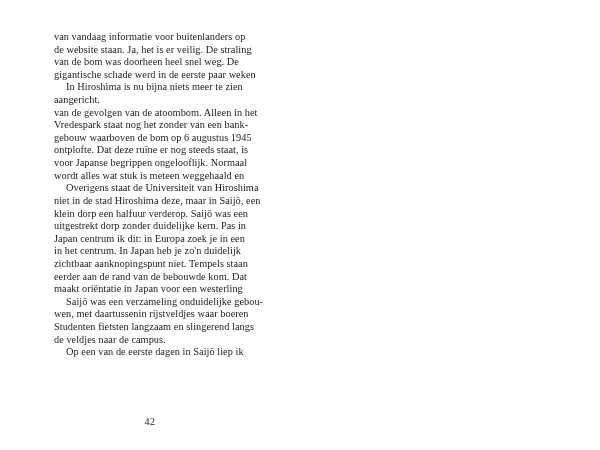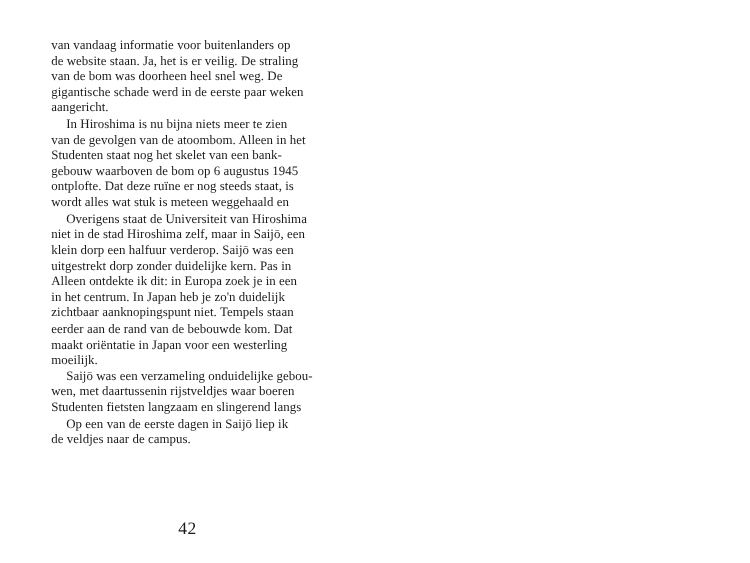--- a/index.html
+++ b/index.html
@@ -11,63 +11,63 @@
   }
   .spread{position:absolute;inset:0;}
   .page{position:absolute;top:0;bottom:0;width:300px;}
   .page-left{left:0;}
   .page-right{left:300px;}
   .text-block{
     position:absolute;top:31px;
     font-size:10.3px;line-height:12.62px;letter-spacing:0.04px;
     white-space:nowrap;
   }
-  #left-text{left:41px;}
+  #left-text{left:54px;}
   .line{height:12.62px;}
   .line.indent{padding-left:12px;}
   .page-number{
     position:absolute;top:416px;
-    font-size:14px;letter-spacing:0.5px;
+    font-size:10px;letter-spacing:0.5px;
     text-align:center;width:204px;
   }
   #left-pagenum{left:48px;}
 </style>
 </head>
 <body>
 
 <div class="spread">
 
   <div class="page page-left">
     <div class="text-block" id="left-text">
         <div class="line">van vandaag informatie voor buitenlanders op</div>
         <div class="line">de website staan. Ja, het is er veilig. De straling</div>
         <div class="line">van de bom was doorheen heel snel weg. De</div>
         <div class="line">gigantische schade werd in de eerste paar weken</div>
+        <div class="line indent">In Hiroshima is nu bijna niets meer te zien</div>
         <div class="line">aangericht.</div>
-        <div class="line indent">In Hiroshima is nu bijna niets meer te zien</div>
         <div class="line">van de gevolgen van de atoombom. Alleen in het</div>
-        <div class="line">Studenten staat nog het skelet van een bank-</div>
+        <div class="line">Vredespark staat nog het zonder van een bank-</div>
         <div class="line">gebouw waarboven de bom op 6 augustus 1945</div>
         <div class="line">ontplofte. Dat deze ruïne er nog steeds staat, is</div>
+        <div class="line">voor Japanse begrippen ongelooflijk. Normaal</div>
         <div class="line">wordt alles wat stuk is meteen weggehaald en</div>
         <div class="line indent">Overigens staat de Universiteit van Hiroshima</div>
-        <div class="line">niet in de stad Hiroshima zelf, maar in Saijō, een</div>
+        <div class="line">niet in de stad Hiroshima deze, maar in Saijō, een</div>
         <div class="line">klein dorp een halfuur verderop. Saijō was een</div>
         <div class="line">uitgestrekt dorp zonder duidelijke kern. Pas in</div>
-        <div class="line">Alleen ontdekte ik dit: in Europa zoek je in een</div>
+        <div class="line">Japan centrum ik dit: in Europa zoek je in een</div>
         <div class="line">in het centrum. In Japan heb je zo'n duidelijk</div>
         <div class="line">zichtbaar aanknopingspunt niet. Tempels staan</div>
         <div class="line">eerder aan de rand van de bebouwde kom. Dat</div>
         <div class="line">maakt oriëntatie in Japan voor een westerling</div>
-        <div class="line">moeilijk.</div>
         <div class="line indent">Saijō was een verzameling onduidelijke gebou-</div>
         <div class="line">wen, met daartussenin rijstveldjes waar boeren</div>
         <div class="line">Studenten fietsten langzaam en slingerend langs</div>
+        <div class="line">de veldjes naar de campus.</div>
         <div class="line indent">Op een van de eerste dagen in Saijō liep ik</div>
-        <div class="line">de veldjes naar de campus.</div>
       </div>
     <div class="page-number" id="left-pagenum">42</div>
   </div>
 
   <div class="page page-right">
     
 
     
 
     

